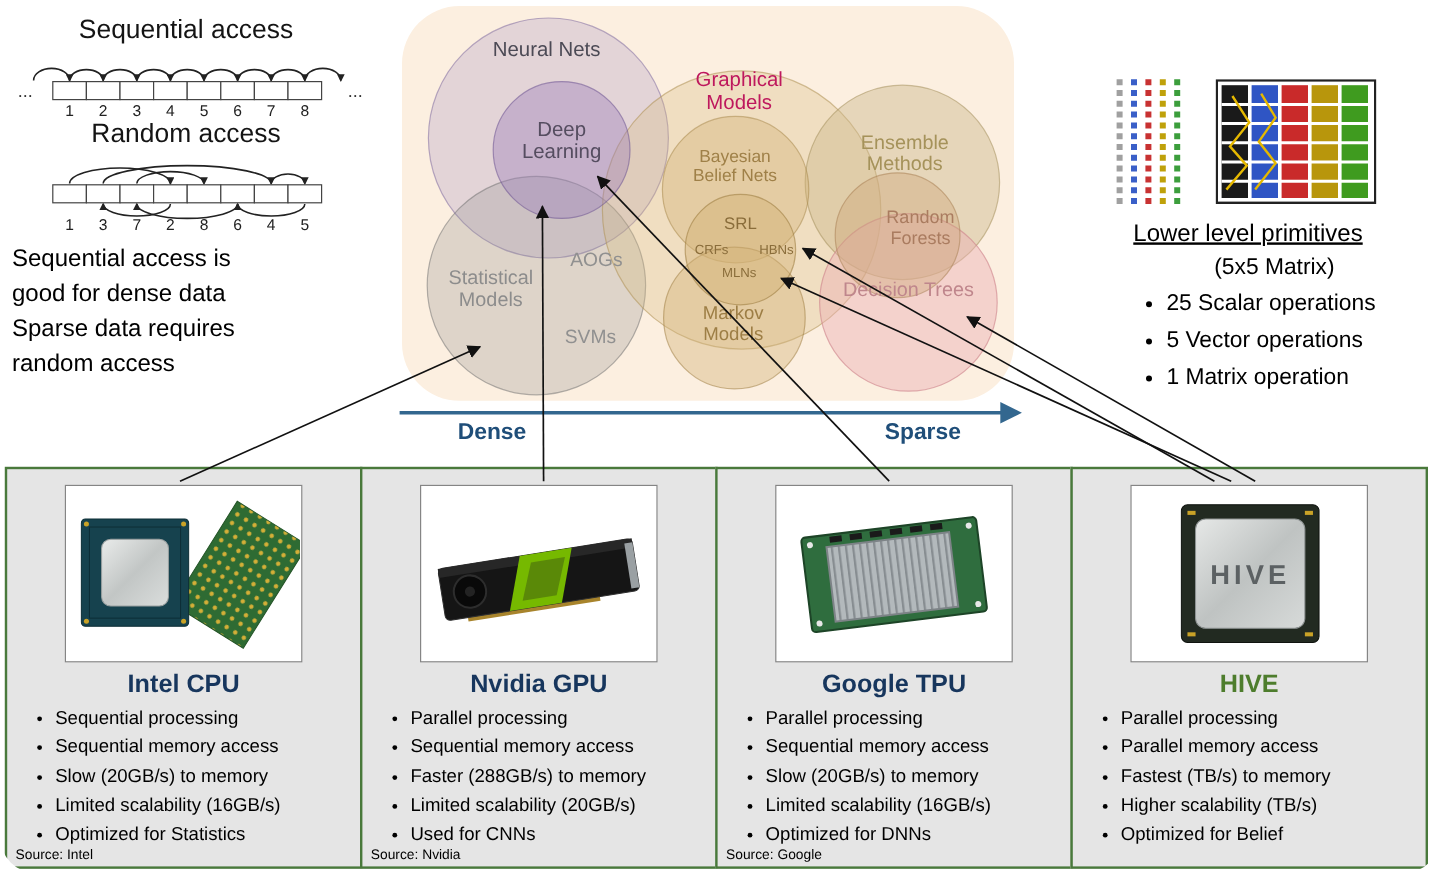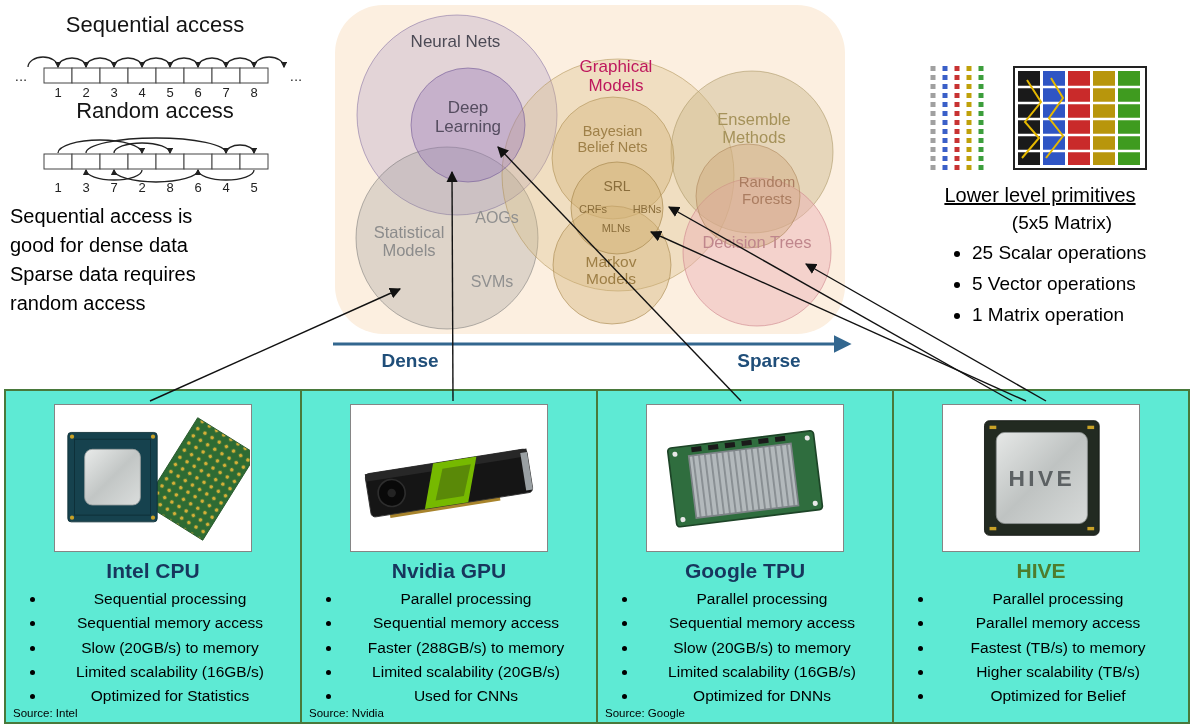--- a/index.html
+++ b/index.html
@@ -1,17 +1,17 @@
 <!DOCTYPE html>
 <html><head>
 <meta charset="utf-8">
 <style>
   html,body { margin:0; padding:0; background:#fff; }
   .page { position:relative; width:1200px; height:728px; background:#fff;
-          font-family:"Liberation Sans", sans-serif; overflow:hidden; }
+          font-family:"Liberation Sans", sans-serif; overflow:hidden;border-radius:31px; }
   .abs { position:absolute; }
 
   
   .tl-title { position:absolute; left:10px; width:290px; text-align:center;
               font-size:22px; color:#141414; }
   .caption { position:absolute; left:10px; top:202px; width:290px; text-align:left;
              font-size:20px; line-height:1.45; color:#000; }
   .caption .u { }
   .num  { font:13px "Liberation Sans", sans-serif; fill:#222; text-anchor:middle; }
   .dots { font:15px "Liberation Sans", sans-serif; fill:#333; text-anchor:middle; }
@@ -24,29 +24,29 @@
   .prim-title { position:absolute; left:915px; top:184px; width:250px; text-align:center;
                 font-size:20px; color:#000; text-decoration:underline; }
   .prim-sub   { position:absolute; left:937px; top:212px; width:250px; text-align:center;
                 font-size:19px; color:#000; }
   .prim-list  { position:absolute; left:950px; top:242px; width:235px; margin:0; padding-left:22px;
                 font-size:19px; color:#000; list-style:disc; }
   .prim-list li { margin-bottom:9px; }
 
   
   .hw-panel { position:absolute; left:4px; top:389px; width:1192px; height:335px; display:flex; }
-  .hw-card  { position:relative; width:298px; box-sizing:border-box; background:#5eead4;
+  .hw-card  { position:relative; width:298px; box-sizing:border-box; background:#e5e5e5;
               border:2px solid #49793b; }
   .hw-card + .hw-card { margin-left:-2px; }
   .hw-image { width:196px; height:146px; margin:13px auto 5px; background:#fff;
               border:1px solid #858585; display:flex; align-items:center; justify-content:center; }
   .hw-title { text-align:center; font-size:21px; font-weight:bold; color:#17365d; margin:7px 0 4px; }
   .hw-card.hive .hw-title { color:#4e7d2d; }
   .hw-bullets { margin:2px 0 0 0; padding:0 6px 0 40px; font-size:15.5px; line-height:1.5;
-                color:#000; list-style:disc;text-align:center; }
+                color:#000; list-style:disc; }
   .hw-bullets li { margin-bottom:1px; }
   .hw-source { position:absolute; left:7px; bottom:3px; font-size:11.5px; color:#000; }
 
   svg { display:block; }
   .overlay { position:absolute; left:0; top:0; pointer-events:none; }
 </style>
 </head>
 <body>
 
 <div class="page">

